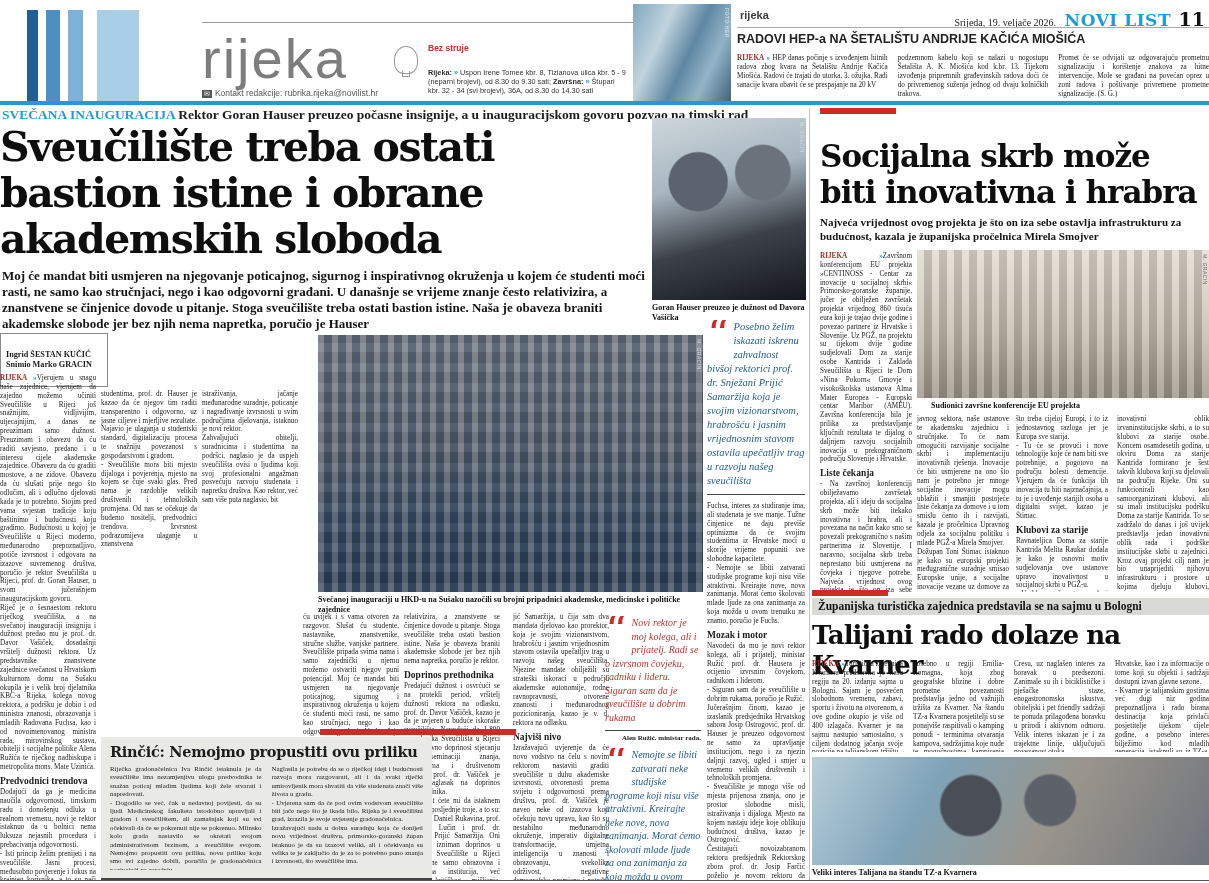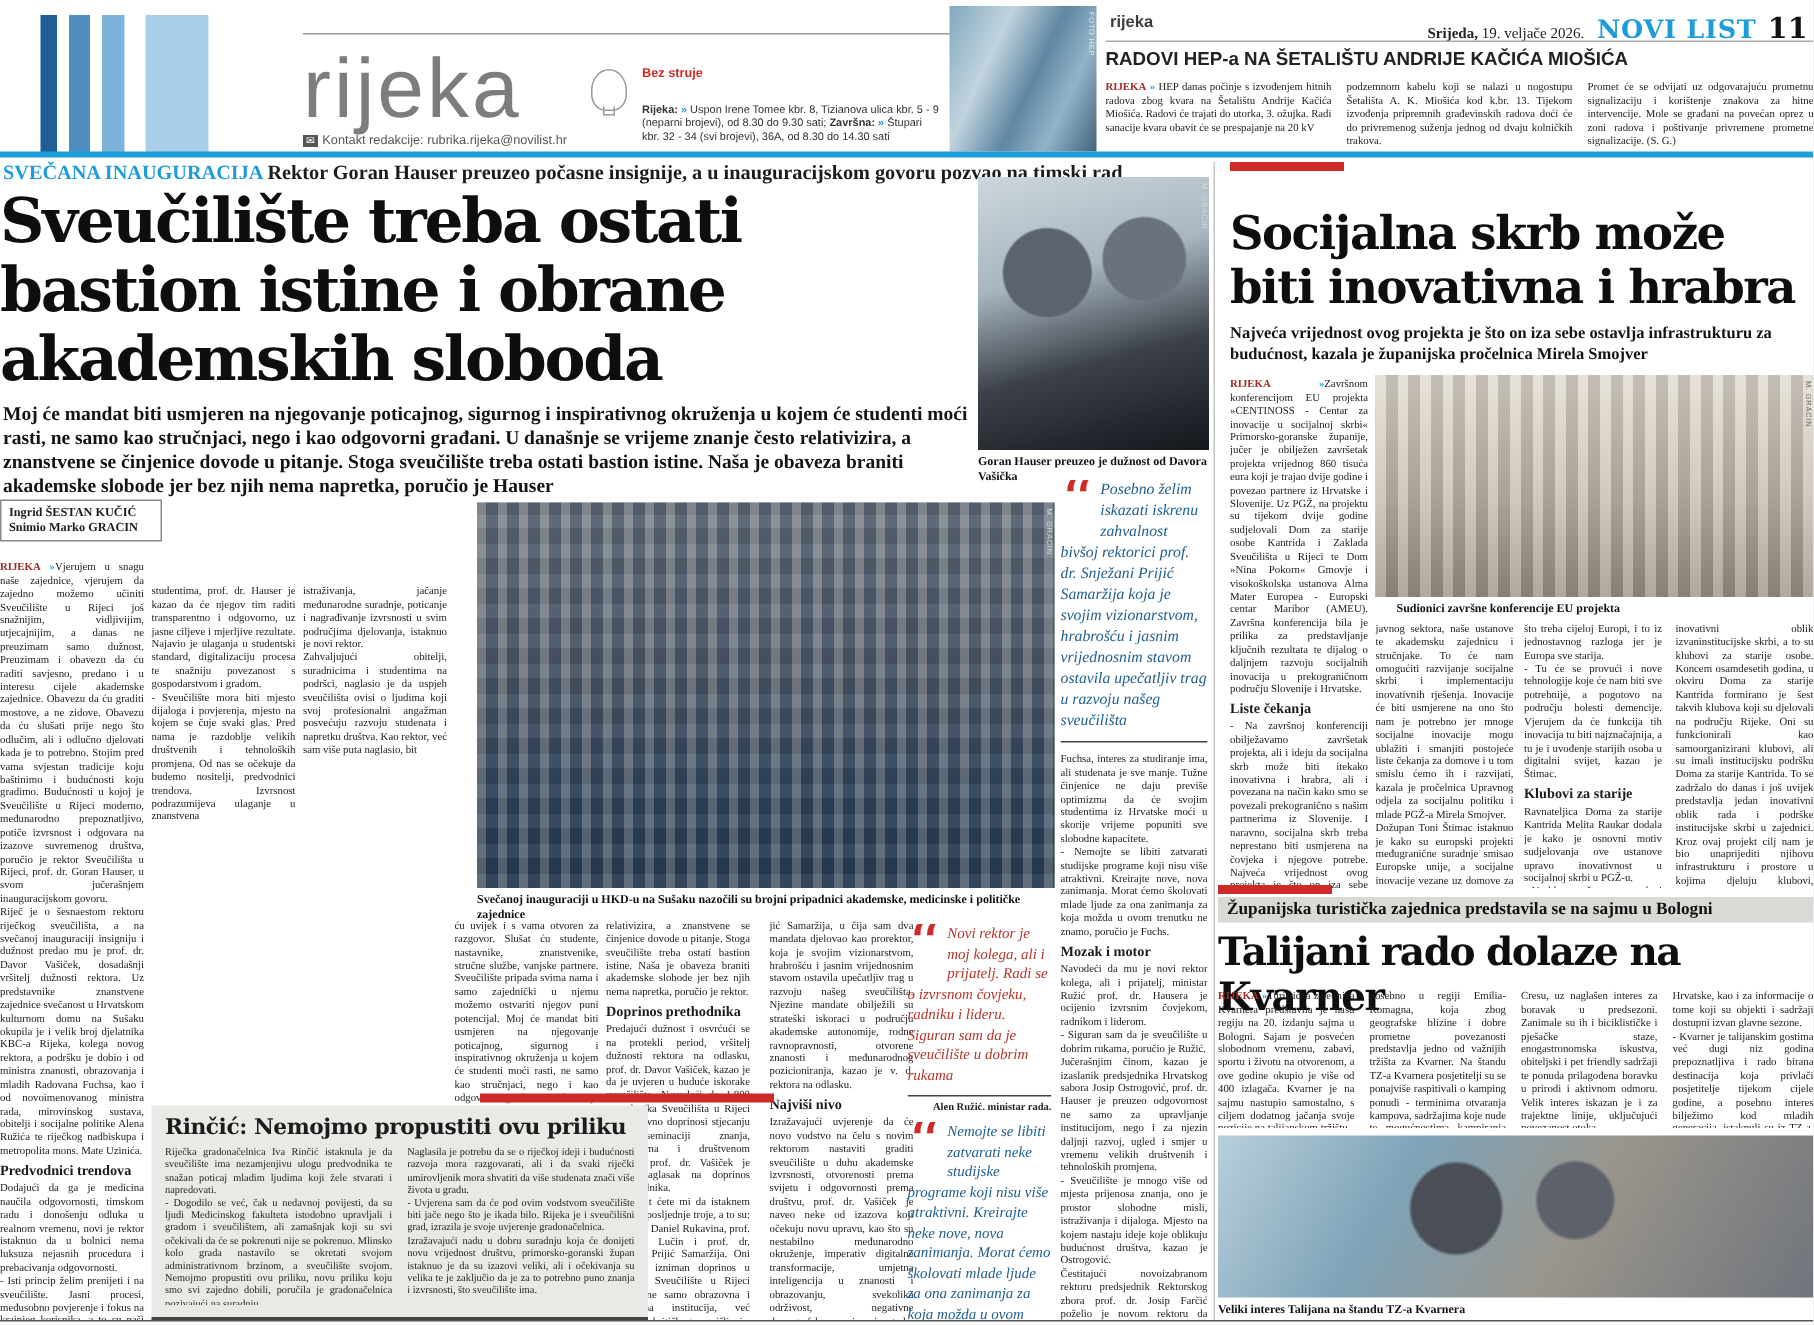--- a/index.html
+++ b/index.html
@@ -23,21 +23,21 @@
      border-radius:50% 50% 40% 40%;}
   .outage .bulb:after{content:"";position:absolute;left:7px;top:24px;width:6px;height:5px;border:1.5px solid #9a9a9a;border-top:none;}
   .outage-title{color:#cc2b28;font-weight:bold;font-size:8.5px;margin-bottom:15px;}
   .hdr-photo{left:633px;top:4px;width:98px;height:97px;
      background:linear-gradient(115deg,#7fa8c0 0%,#c2d4de 30%,#5f87a3 55%,#93b4c7 75%,#41637d 100%);}
   .vcred{position:absolute;right:1px;top:4px;font-family:"Liberation Sans",sans-serif;font-size:5px;
      color:#f0f0f0;writing-mode:vertical-rl;letter-spacing:.5px;opacity:.85;}
   .right-head-label{left:740px;top:9px;font-family:"Liberation Sans",sans-serif;font-weight:bold;
      font-size:11px;color:#3c3c3c;}
   .dateline{left:737px;top:8px;width:468px;text-align:right;font-size:10px;color:#222;}
-  .dateline b{font-weight:bold;}
+  .dateline b{font-weight:normal;}
   .nl-logo{font-family:"DejaVu Serif",serif;font-weight:bold;color:#1e9cd7;font-size:17px;letter-spacing:.5px;margin-left:6px;}
   .pageno{font-family:"DejaVu Serif",serif;font-weight:bold;color:#111;font-size:19px;margin-left:5px;}
   .date-rule{left:737px;top:27px;width:472px;height:1px;background:#aaa;}
   .hep-title{left:737px;top:32px;width:472px;font-family:"Liberation Sans",sans-serif;
      font-weight:bold;font-size:12.5px;color:#222;}
   .hep-cols{left:737px;top:54px;width:472px;height:48px;display:flex;gap:10px;}
   .hep-col{flex:1;font-size:7.2px;line-height:9px;text-align:justify;color:#222;}
   .lead{color:#9e2b25;font-weight:bold;}
   .lead-arr{color:#1e9cd7;font-weight:bold;}
   .blue-rule{left:0;top:101px;width:1209px;height:3.5px;background:#1e9cd7;}
@@ -56,21 +56,21 @@
         repeating-linear-gradient(0deg, rgba(90,100,115,.3) 0 9px, rgba(30,38,52,.3) 9px 20px),
         linear-gradient(180deg,#7e8a99 0%,#5d6b7c 45%,#2e4a66 80%,#27405a 100%);}
   .photoC{left:917px;top:250px;width:292px;height:148px;
      background:repeating-linear-gradient(90deg, rgba(255,250,240,.3) 0 7px, rgba(120,110,100,.25) 7px 15px),
         linear-gradient(180deg,#ddd8cf 0%,#bcb4a8 55%,#8d8579 100%);}
   .photoD{left:812px;top:757px;width:397px;height:108px;
      background:radial-gradient(circle at 40% 45%, #4a4f57 0 12%, transparent 13%),
         radial-gradient(circle at 60% 40%, #5d6169 0 10%, transparent 11%),
         linear-gradient(120deg,#b9cfdb 0%,#7fa3b8 30%,#9a958c 60%,#6f747c 100%);}
   .caption{font-size:8px;font-weight:bold;line-height:9.5px;color:#111;}
-  .byline-box{left:0;top:333px;width:96px;border:1px solid #8a8a8a;padding:3px 5px;
+  .byline-box{left:0;top:333px;width:96px;border:1px solid #8a8a8a;padding:16px 5px;
      font-size:8.2px;font-weight:bold;line-height:10px;}
   .col{position:absolute;width:96px;font-size:7.2px;line-height:8.85px;text-align:justify;
      overflow:hidden;color:#1c1c1c;}
   .flow{white-space:pre-line;}
   .sub{font-size:9.5px;font-weight:bold;margin:4px 0 2px;line-height:10px;white-space:normal;}
   .quote{font-style:italic;color:#22608e;font-size:10px;line-height:13.5px;text-align:left;}
   .quote.red{color:#b5352c;}
   .qmark{float:left;font-family:"DejaVu Serif",serif;font-style:normal;color:#cc2b28;
      font-size:44px;line-height:30px;margin-right:4px;}
   .qattr{border-top:1px solid #444;margin-top:6px;padding-top:3px;font-style:normal;

